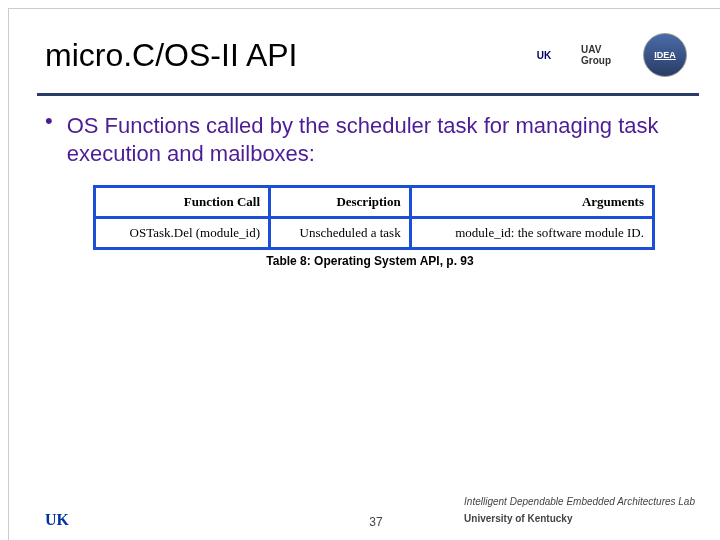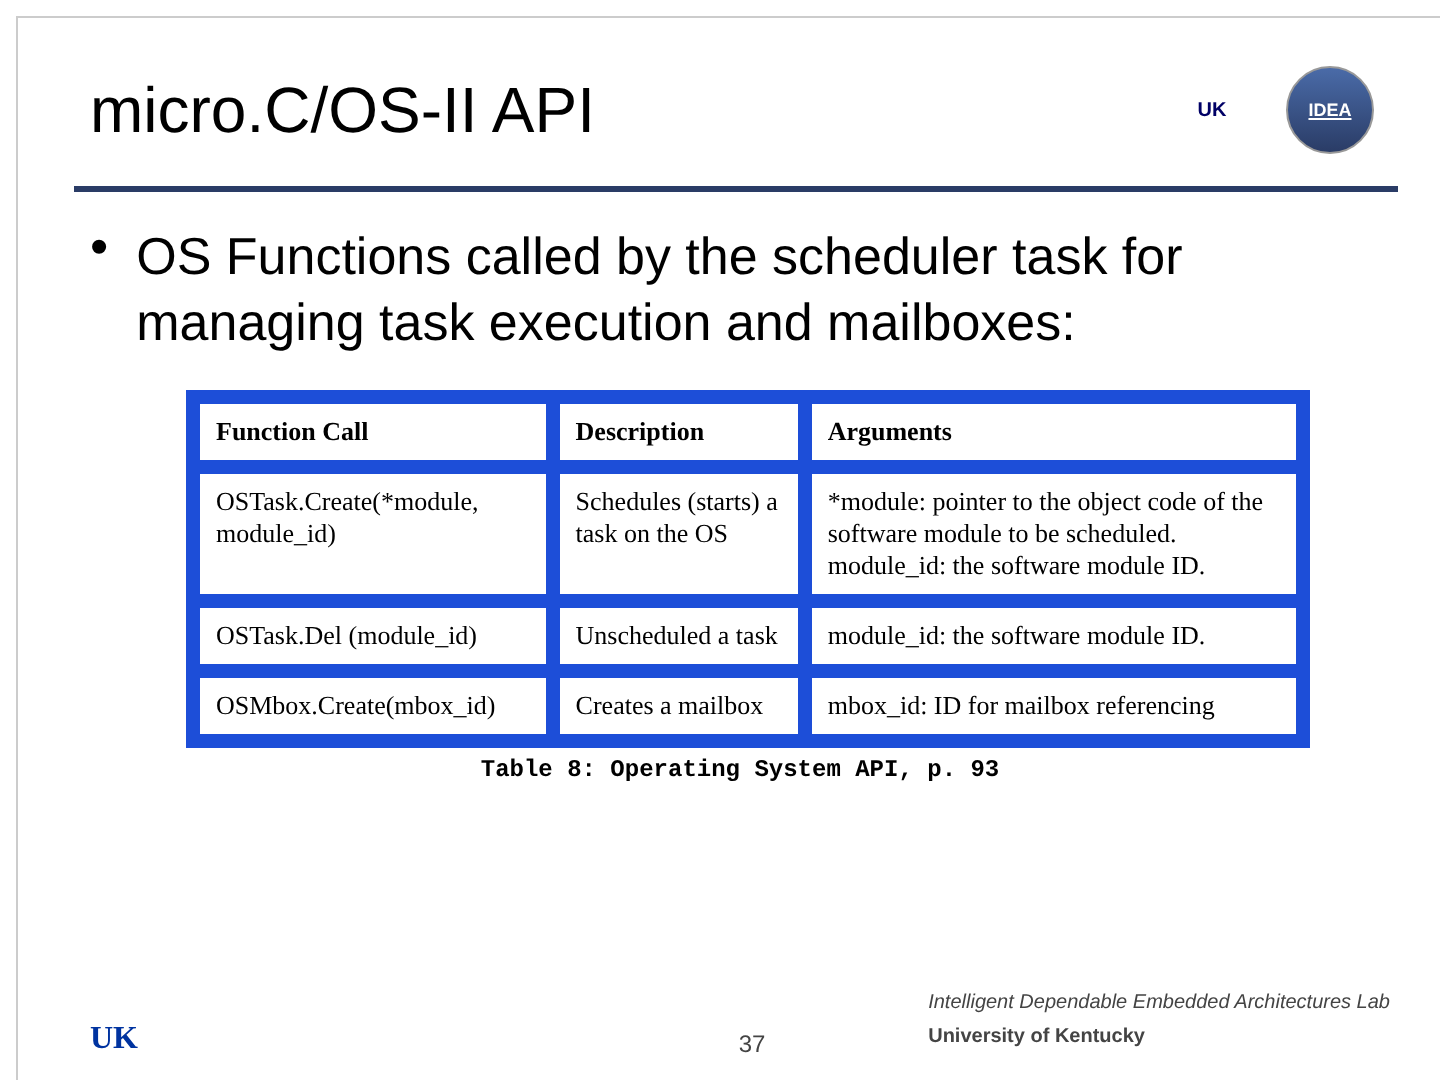--- a/index.html
+++ b/index.html
@@ -44,52 +44,51 @@
   .logo-idea { border-radius: 4px; background: linear-gradient(#4a6ba8,#2a3c66); color:#fff; font-size:9px; font-weight:bold; width:44px; height:44px; border-radius:50%;text-decoration:underline; }
   .hr {
     height: 3px;
     background: #2a3c66;
     margin: 6px 28px 12px 28px;
   }
   .content {
     padding: 0 28px;
   }
   .bullet {
-    font-size: 26px;
-    color: #000000;
+    font-size: 22px;
+    color: #4c1d95;
     margin-bottom: 8px;
     display: flex;
   }
   .bullet::before {
     content: "•";
     margin-right: 10px;
   }
   .bullet-text { flex: 1; line-height: 1.25; }
   .table-wrap {
     padding: 2px 40px 4px 44px;
   }
   table {
     border-collapse: collapse;
     width: 100%;
     font-family: "Book Antiqua", Palatino, serif;
     font-size: 13px;
   }
   th, td {
-    border: 7px solid #1d4ed8;
+    border: 3px solid #1d4ed8;
     padding: 6px 8px;
-    text-align: left;
+    text-align: right;
     vertical-align: top;
   }
   th { font-weight: bold; }
   .caption {
     text-align: center;
     font-size: 12px;
     font-weight: bold;
     margin: 4px 0 10px 0;
-    font-family: Liberation Mono, monospace;
   }
   .footer {
     position: absolute;
     bottom: 10px;
     left: 0;
     width: 100%;
     padding: 0 28px;
     display: flex;
     align-items: flex-end;
     justify-content: space-between;
@@ -115,20 +114,21 @@
   }
   .footer-right .uni { font-weight: bold; font-style: normal; }
 </style>
 </head>
 <body>
 
 <div class="header">
   <div class="title">micro.C/OS-II API</div>
   <div class="logos">
     <div class="logo-box logo-uk">UK</div>
+    <div class="logo-box logo-uav">UAV Group</div>
     <div class="logo-box logo-idea">IDEA</div>
   </div>
 </div>
 <div class="hr"></div>
 
 <div class="content">
   <div class="bullet">
     <span class="bullet-text">OS Functions called by the scheduler task for managing task execution and mailboxes:</span>
   </div>
 
@@ -136,33 +136,23 @@
     <table>
       <thead>
         <tr>
           <th>Function Call</th>
           <th>Description</th>
           <th>Arguments</th>
         </tr>
       </thead>
       <tbody>
         <tr>
-          <td>OSTask.Create(*module, module_id)</td>
-          <td>Schedules (starts) a task on the OS</td>
-          <td>*module: pointer to the object code of the software module to be scheduled. module_id: the software module ID.</td>
-        </tr>
-        <tr>
           <td>OSTask.Del (module_id)</td>
           <td>Unscheduled  a task</td>
           <td>module_id: the software module ID.</td>
-        </tr>
-        <tr>
-          <td>OSMbox.Create(mbox_id)</td>
-          <td>Creates a mailbox</td>
-          <td>mbox_id: ID for mailbox referencing</td>
         </tr>
       </tbody>
     </table>
     <div class="caption">Table 8: Operating System API, p. 93</div>
   </div>
 
 </div>
 
 <div class="footer">
   <div class="footer-left">UK</div>

